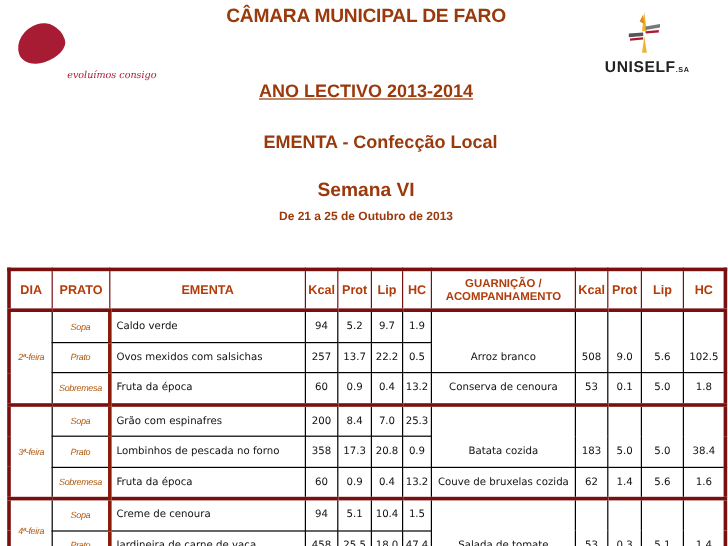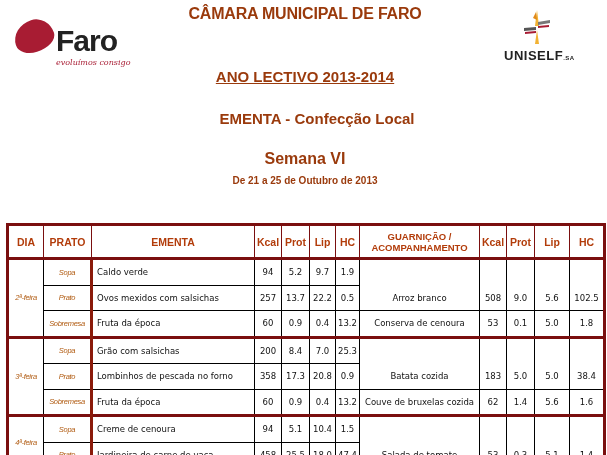--- a/index.html
+++ b/index.html
@@ -33,21 +33,20 @@
   #menu td.ementa { text-align:left; padding-left:4px; border-left:3px solid #8a1a0a; }
   #menu td.guarn-cell { font-size:8.5px; }
   #menu tr.day-first td { border-top:3px solid #7a0f0f; }
   #menu td.no-vert { border-top:none; border-bottom:none; }
 </style>
 </head>
 <body>
 
 <div id="faro-logo" class="abs">
   <div class="blob"></div>
-  <div class="faro-word">Faro</div>
   <div class="slogan">evoluímos consigo</div>
 </div>
 
 <div id="camara" class="abs title-text">CÂMARA MUNICIPAL DE FARO</div>
 
 <div id="uniself-logo" class="abs">
   <svg class="mark" viewBox="0 0 30 38">
     <path d="M15 2 L13 18 L17 18 Z" fill="#f2b233"></path>
     <path d="M14 4 L11 10 L15 12 Z" fill="#e08a1a"></path>
     <path d="M16 14 L28 12 L28 15 L16 17 Z" fill="#777"></path>
@@ -134,21 +133,21 @@
       <td class="guarn-cell">Conserva de cenoura</td>
       <td>53</td>
       <td>0.1</td>
       <td>5.0</td>
       <td>1.8</td>
     </tr>
 
     <tr class="day-first">
       <td class="dia" rowspan="3">3ª-feira</td>
       <td class="prato">Sopa</td>
-      <td class="ementa">Grão com salsichas</td>
+      <td class="ementa">Grão com espinafres</td>
       <td>200</td>
       <td>8.4</td>
       <td>7.0</td>
       <td>25.3</td>
       <td class="guarn-cell" style="border-bottom:none"></td>
       <td style="border-bottom:none"></td>
       <td style="border-bottom:none"></td>
       <td style="border-bottom:none"></td>
       <td style="border-bottom:none"></td>
     </tr>

